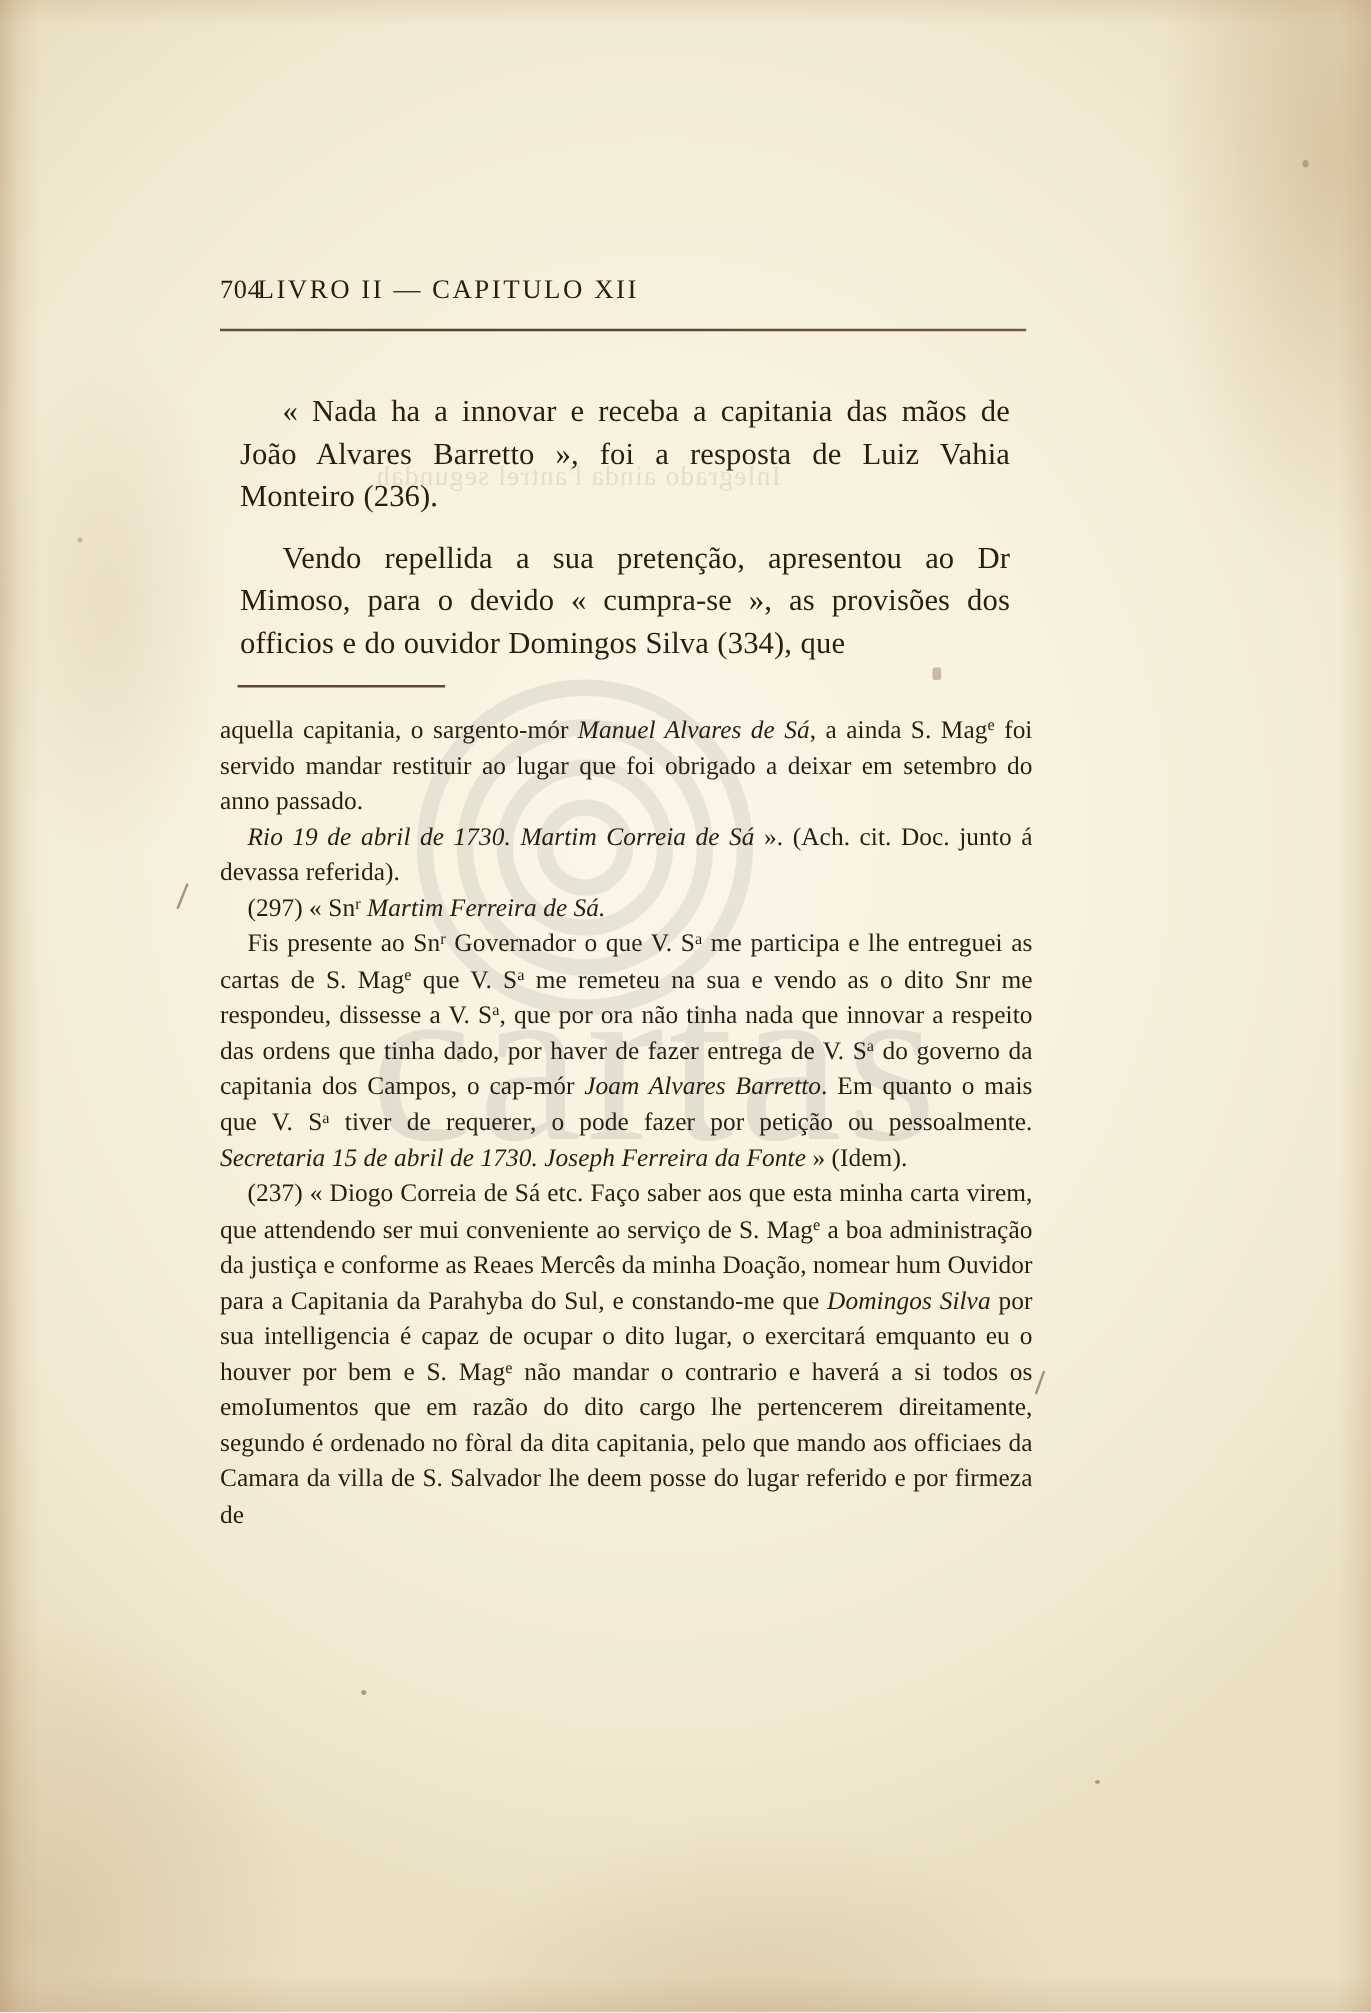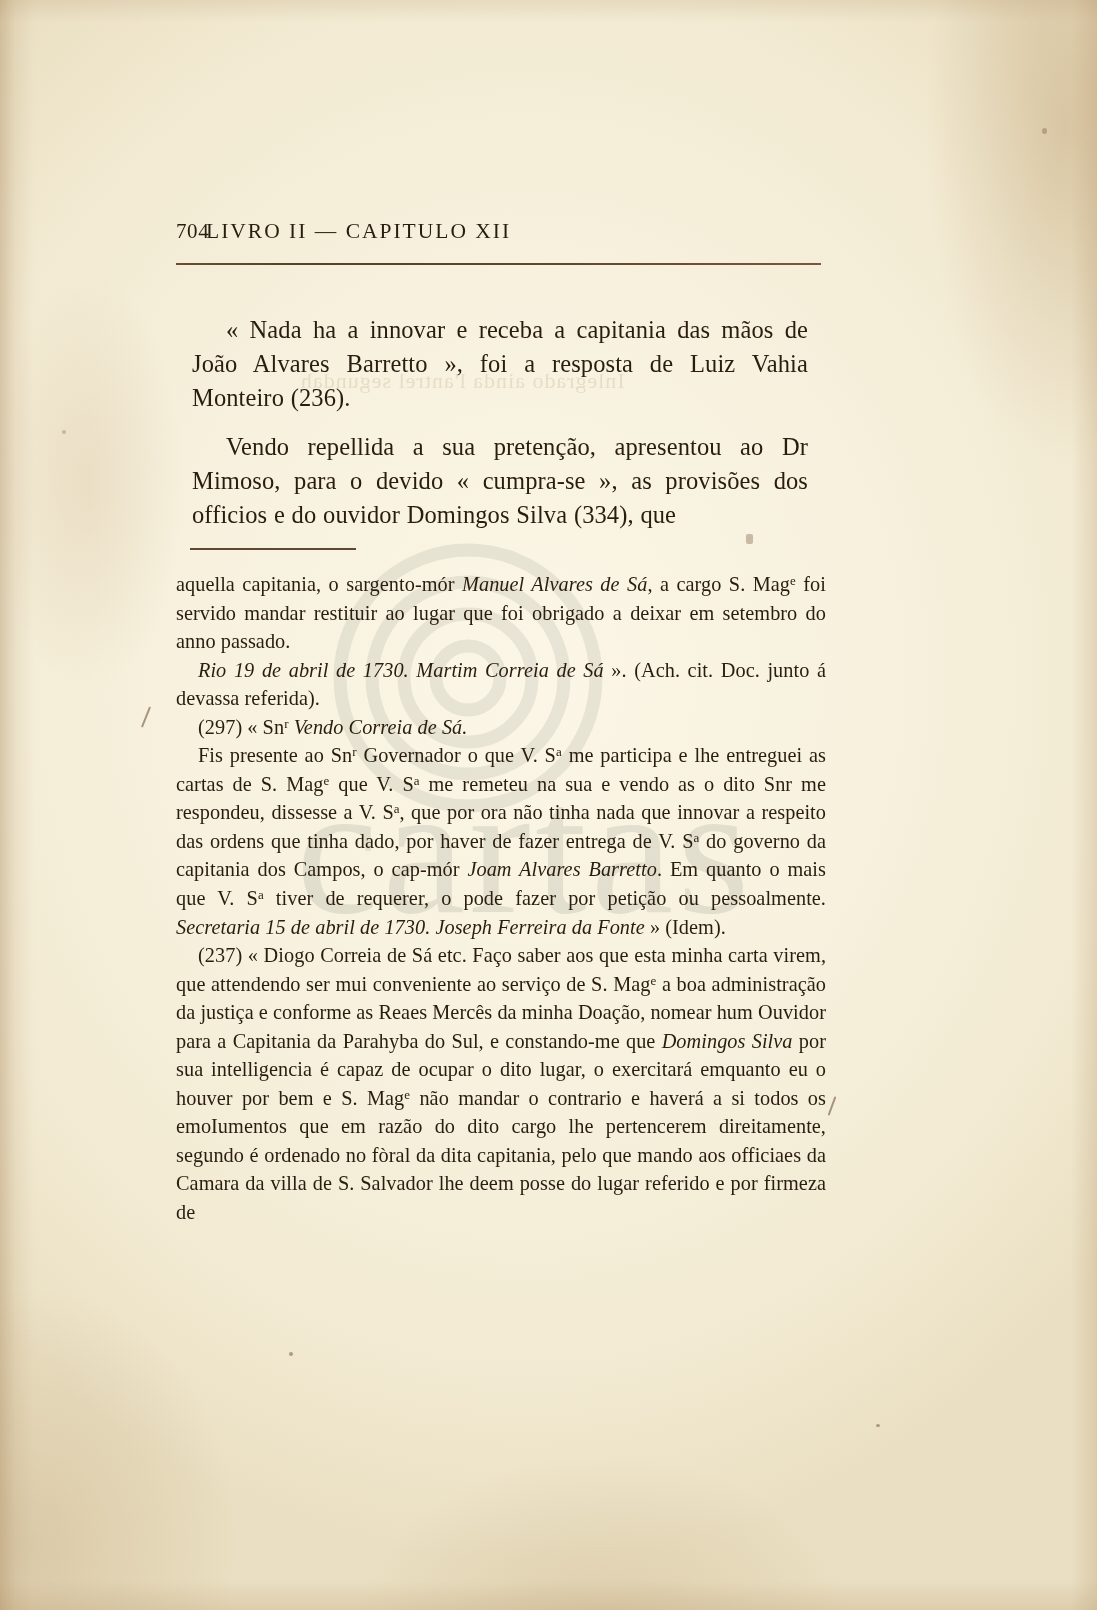--- a/index.html
+++ b/index.html
@@ -249,25 +249,25 @@
 
   <div class="body-block">
     <p>« Nada ha a innovar e receba a capitania das mãos de João Alvares Barretto », foi a resposta de Luiz Vahia Monteiro (236).</p>
     <p>Vendo repellida a sua pretenção, apresentou ao Dr Mimoso, para o devido « cumpra-se », as provisões dos officios e do ouvidor Domingos Silva (334), que</p>
   </div>
 
   <div class="foot-rule"></div>
 
   <div class="footnotes">
 
-    <p><span>aquella capitania, o sargento-mór </span><i>Manuel Alvares de Sá</i><span>, a cargo S. Mag</span><sup>e</sup><span> foi servido mandar restituir ao lugar que foi obrigado a deixar em setembro do anno passado.</span></p>
+    <p><span>aquella capitania, o sargento-mór </span><i>Manuel Alvares de Sá</i><span>, a ainda S. Mag</span><sup>e</sup><span> foi servido mandar restituir ao lugar que foi obrigado a deixar em setembro do anno passado.</span></p>
 
     <p class="indent"><i>Rio 19 de abril de 1730. Martim Correia de Sá</i><span> ». (Ach. cit. Doc. junto á devassa referida).</span></p>
 
-    <p class="indent"><span>(297) « Sn</span><sup>r</sup><i> Vendo Correia de Sá.</i></p>
+    <p class="indent"><span>(297) « Sn</span><sup>r</sup><i> Martim Ferreira de Sá.</i></p>
 
     <p class="indent"><span>Fis presente ao Sn</span><sup>r</sup><span> Governador o que V. S</span><sup>a</sup><span> me participa e lhe entreguei as cartas de S. Mag</span><sup>e</sup><span> que V. S</span><sup>a</sup><span> me remeteu na sua e vendo as o dito Snr me respondeu, dissesse a V. S</span><sup>a</sup><span>, que por ora não tinha nada que innovar a respeito das ordens que tinha dado, por haver de fazer entrega de V. S</span><sup>a</sup><span> do governo da capitania dos Campos, o cap-mór </span><i>Joam Alvares Barretto</i><span>. Em quanto o mais que V. S</span><sup>a</sup><span> tiver de requerer, o pode fazer por petição ou pessoalmente. </span><i>Secretaria 15 de abril de 1730. Joseph Ferreira da Fonte</i><span> » (Idem).</span></p>
 
     <p class="indent"><span>(237) « Diogo Correia de Sá etc. Faço saber aos que esta minha carta virem, que attendendo ser mui conveniente ao serviço de S. Mag</span><sup>e</sup><span> a boa administração da justiça e conforme as Reaes Mercês da minha Doação, nomear hum Ouvidor para a Capitania da Parahyba do Sul, e constando-me que </span><i>Domingos Silva</i><span> por sua intelligencia é capaz de ocupar o dito lugar, o exercitará emquanto eu o houver por bem e S. Mag</span><sup>e</sup><span> não mandar o contrario e haverá a si todos os emoIumentos que em razão do dito cargo lhe pertencerem direitamente, segundo é ordenado no fòral da dita capitania, pelo que mando aos officiaes da Camara da villa de S. Salvador lhe deem posse do lugar referido e por firmeza de</span></p>
 
   </div>
 
   <div class="pencil pencil-left"></div>
   <div class="pencil pencil-right"></div>
 

